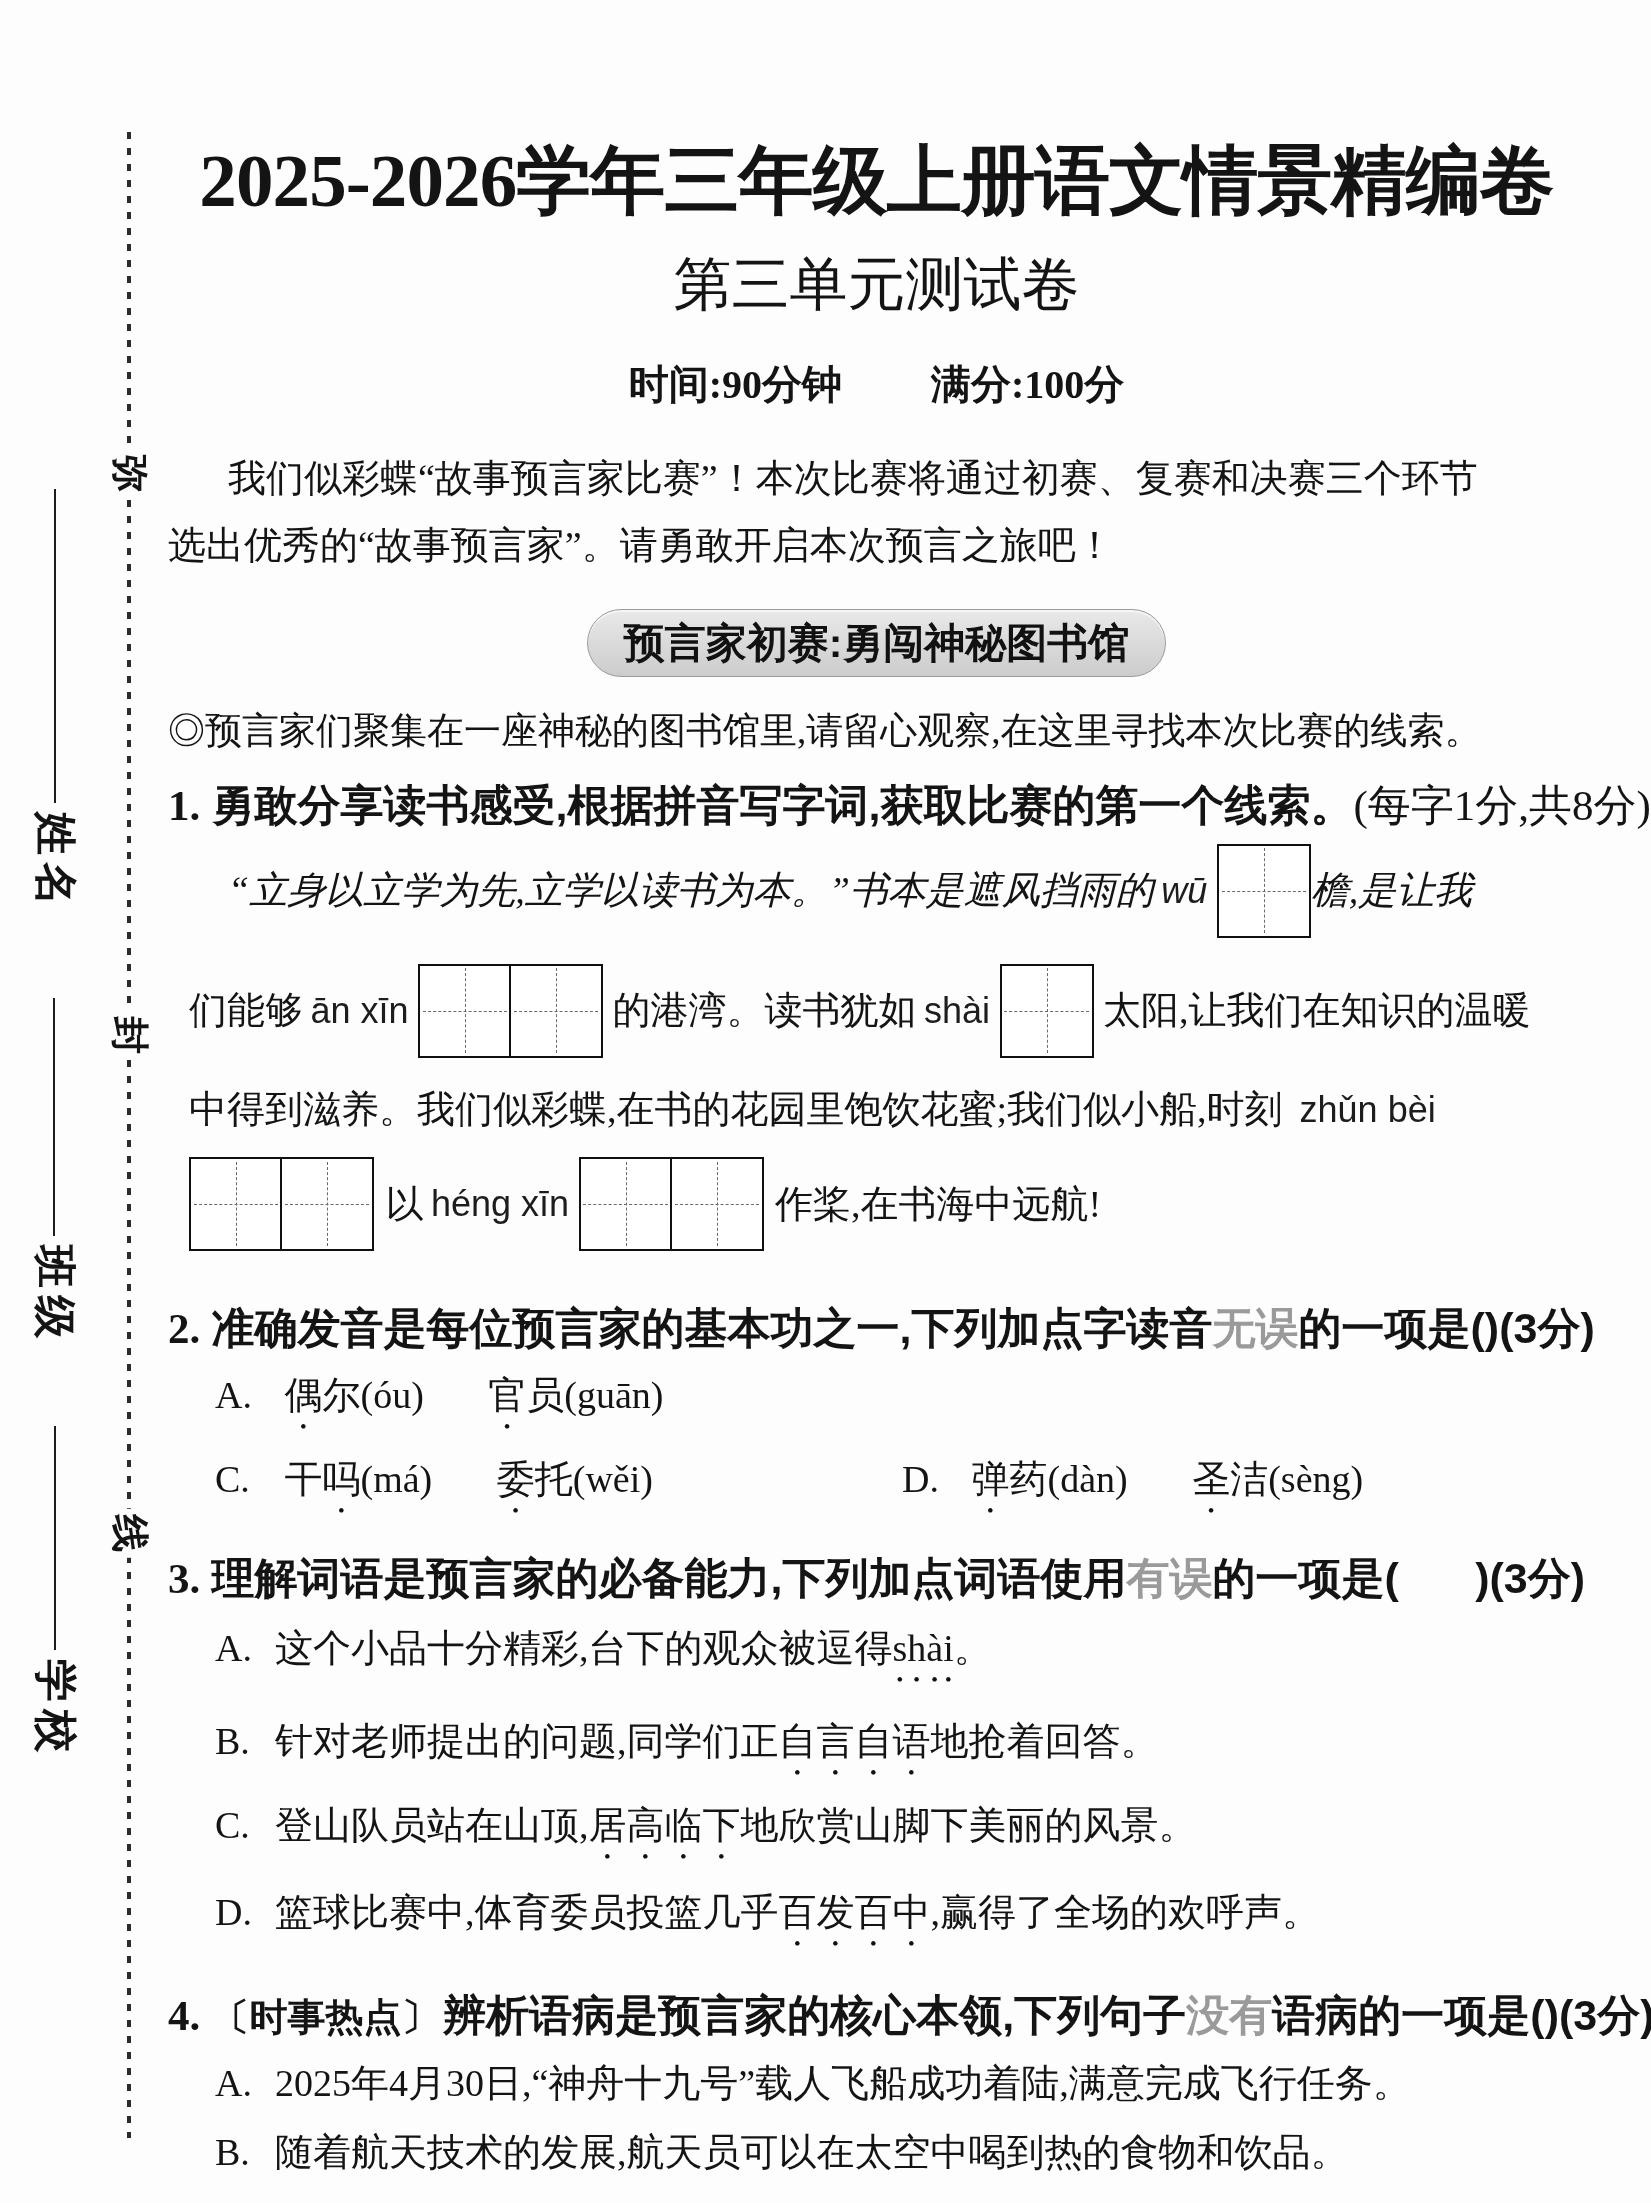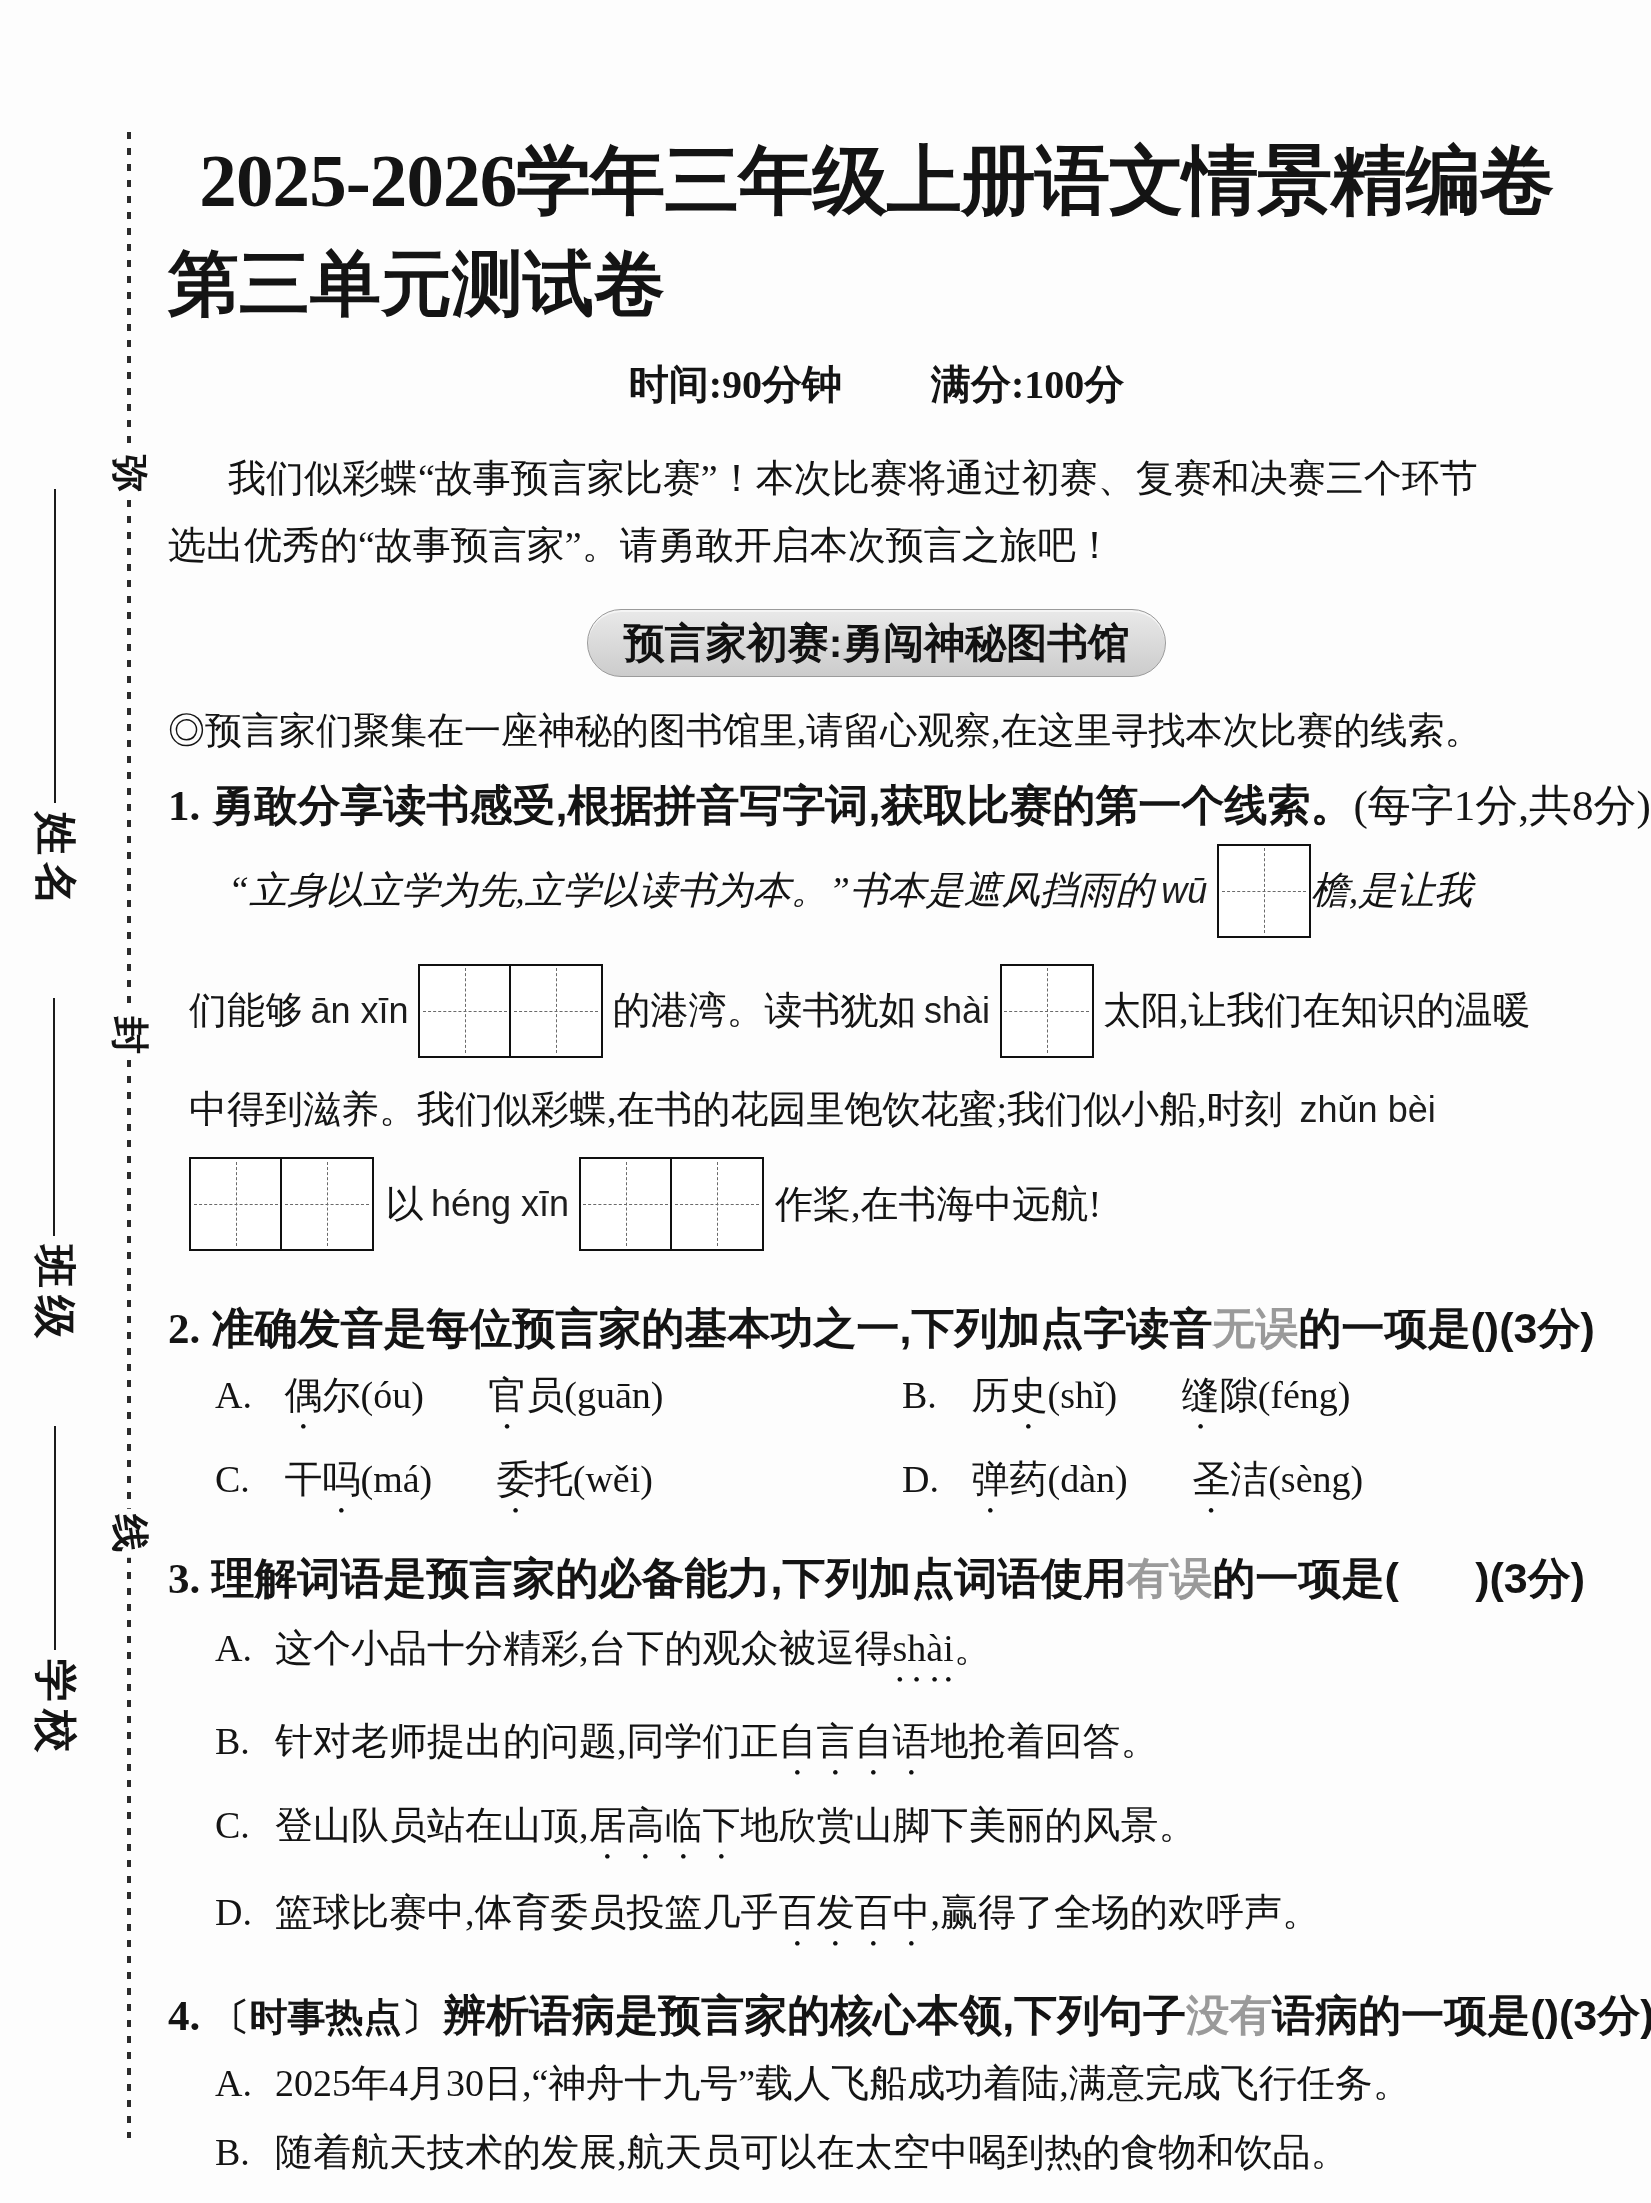--- a/index.html
+++ b/index.html
@@ -25,21 +25,21 @@
   .side-field .field-line { flex:1; border-top:2.8px solid #1c1c1c; margin-right:9.4px; }
   .side-field .field-label {
     font-size:43px; font-weight:700; letter-spacing:7.5px; white-space:nowrap;
   }
   
   .content { position:absolute; left:168px; top:0; width:1417px; }
   .title1 {
     margin:141px 0 0 0; font-size:75px; line-height:79px; font-weight:900;
     text-align:center; letter-spacing:-0.9px; white-space:nowrap;
   }
-  .title2 { margin:26px 0 0 0; font-size:71px; line-height:77px; font-weight:700; }
+  .title2 { margin:26px 0 0 0; font-size:58px; line-height:77px; font-weight:400; text-align:center; }
   .meta-line {
     margin-top:40px; font-size:40px; line-height:43px; font-weight:700;
     text-align:center; display:flex; justify-content:center; gap:89px;
   }
   .intro { font-size:38px; line-height:47px; white-space:nowrap; }
   .intro.first { margin-top:49px; padding-left:60px; }
   .intro.second { margin-top:20px; }
   .badge-row { margin-top:40px; display:flex; justify-content:center; }
   .badge {
     height:66px; display:flex; align-items:center; padding:0 36px;
@@ -182,25 +182,20 @@
       <span>的一项是(</span>
       <span class="ans-blank"></span>
       <span>)(3分)</span>
     </div>
 
     <div class="opt opt2col mt-q2r1">
       <span class="cell1">
         <span class="olabel">A.</span>
         <span></span><span class="em-dot">偶</span><span>尔(óu)</span>
         <span class="word2"><span></span><span class="em-dot">官</span><span>员(guān)</span></span>
-      </span>
-      <span>
-        <span class="olabel">B.</span>
-        <span>历</span><span class="em-dot">史</span><span>(shǐ)</span>
-        <span class="word2"><span></span><span class="em-dot">缝</span><span>隙(féng)</span></span>
       </span>
     </div>
 
     <div class="opt opt2col mt-q2r2">
       <span class="cell1">
         <span class="olabel">C.</span>
         <span>干</span><span class="em-dot">吗</span><span>(má)</span>
         <span class="word2"><span></span><span class="em-dot">委</span><span>托(wěi)</span></span>
       </span>
       <span>

